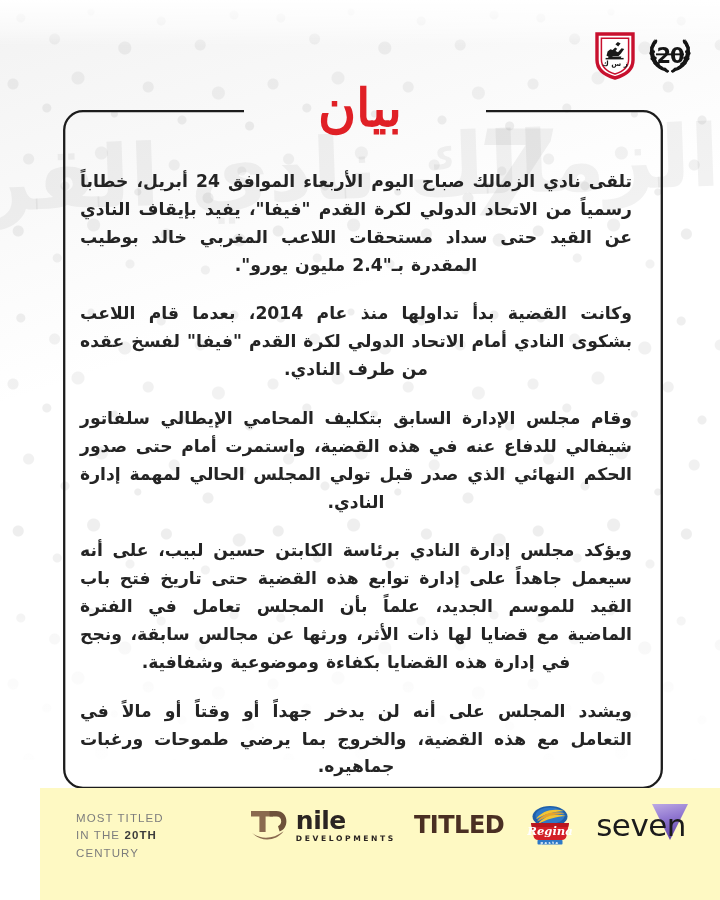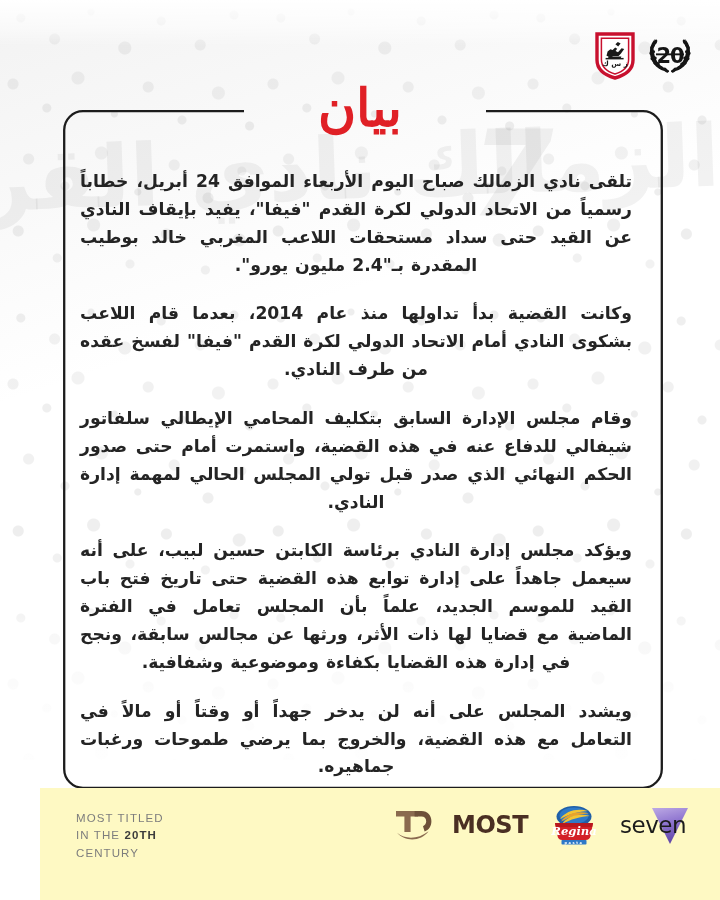--- a/index.html
+++ b/index.html
@@ -236,21 +236,21 @@
     font-weight: 800;
     color: #4a2f23;
     letter-spacing: -0.5px;
     line-height: 1;
   }
 
   .seven-wrap { position: relative; display: flex; align-items: center; }
   .seven-text {
     direction: ltr;
     font-family: "DejaVu Sans", sans-serif;
-    font-size: 23px;
+    font-size: 31px;
     font-weight: 400;
     color: #1b1b1b;
     line-height: 1;
     letter-spacing: -0.5px;
     position: relative;
     z-index: 2;
   }
   .seven-tri {
     position: absolute;
     right: -4px;
@@ -346,25 +346,29 @@
 
   <div class="sponsors">
 
     <div class="sponsor">
       <div class="nile-mark">
         <svg width="40" height="34" viewBox="0 0 40 34" aria-hidden="true">
           <path d="M2 3 H24 V8.6 H16.6 V24 H10.4 V8.6 H2 Z" fill="#8A6A4F"></path>
           <path d="M20.6 3 H27.4 C33.8 3 37.4 7.4 37.4 13.2 C37.4 18.2 34.8 22 30.6 23.4 L29 18.2 C31 17.2 32.2 15.4 32.2 13.2 C32.2 10.4 30.4 8.6 27.4 8.6 H20.6 Z" fill="#6E513A"></path>
           <path d="M3 24.8 C11.6 31.8 24 31.4 34.6 23.2 C27 33.6 11.4 34.2 3 24.8 Z" fill="#8A6A4F"></path>
         </svg>
+        <div class="nile-text">
+          <span class="n1">nile</span>
+          <span class="n2">DEVELOPMENTS</span>
+        </div>
       </div>
     </div>
 
     <div class="sponsor">
-      <span class="oniro-text">MOST</span>
+      <span class="oniro-text">TITLED</span>
     </div>
 
     <div class="sponsor">
       <svg width="56" height="42" viewBox="0 0 56 42" aria-hidden="true">
         <ellipse cx="28" cy="12.6" rx="17.5" ry="10.5" fill="#1F5FA8"></ellipse>
         <ellipse cx="28" cy="11.6" rx="14.5" ry="8.2" fill="#2E79C8"></ellipse>
         <path d="M14 15 C20 7 31 4 42 7 C33 7.5 22 10.5 14 15 Z" fill="#F2C434"></path>
         <path d="M15 17.5 C21 9.5 32 6.5 43 9.5 C34 10 23 13 15 17.5 Z" fill="#E8A32C"></path>
         <path d="M16 20 C22 12 33 9 44 12 C35 12.5 24 15.5 16 20 Z" fill="#F2C434"></path>
         <path d="M9 19 H47 L44.5 32 C44.1 34.4 42.2 36 39.8 36 H16.2 C13.8 36 11.9 34.4 11.5 32 Z" fill="#D32027"></path>

